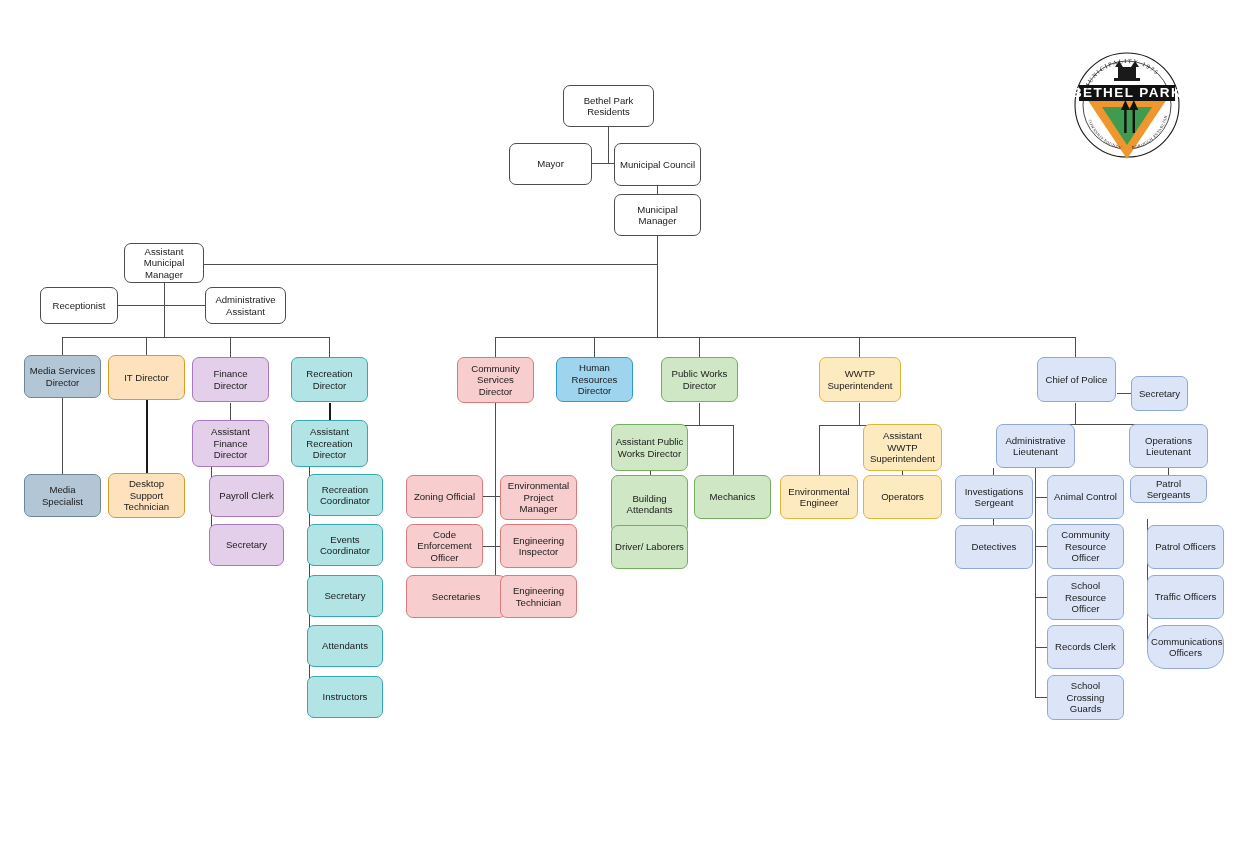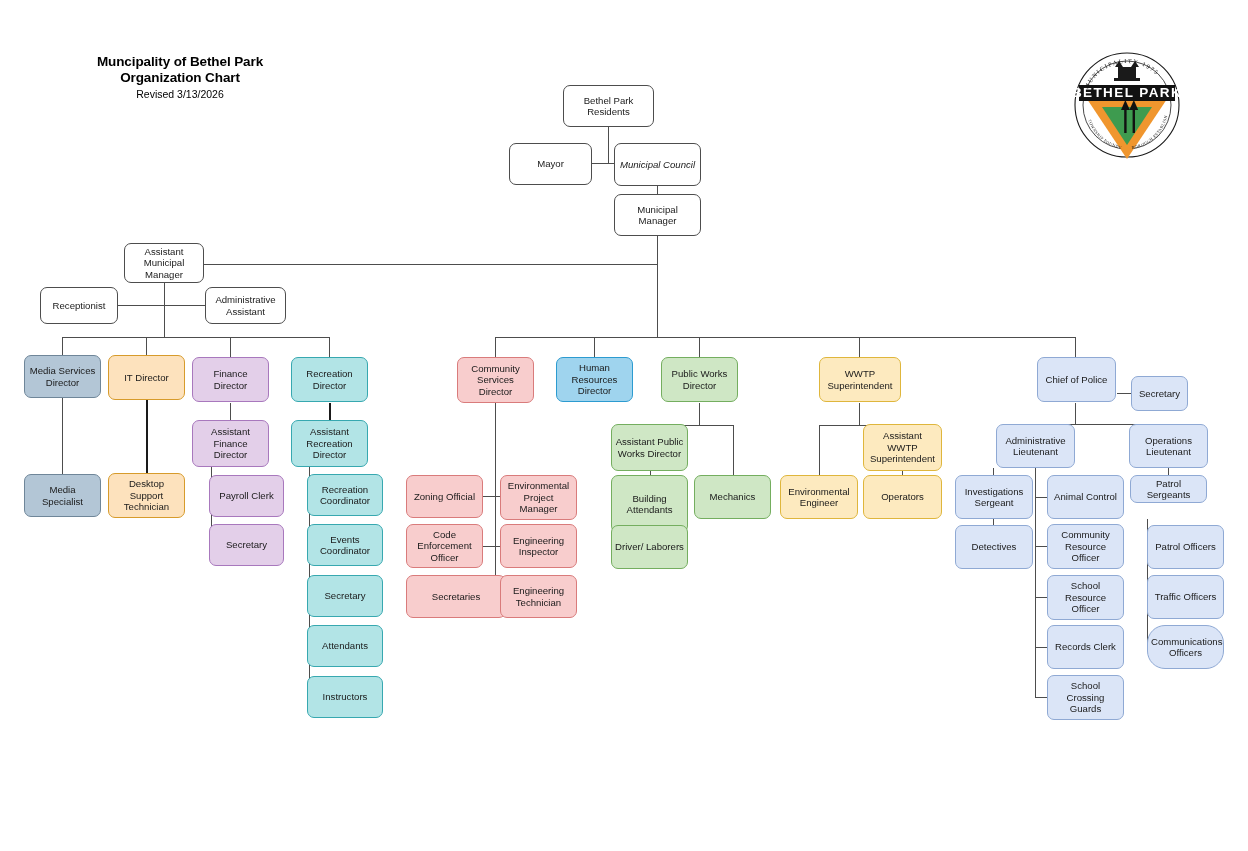--- a/index.html
+++ b/index.html
@@ -88,25 +88,20 @@
     top: 45px;
     width: 108px;
     height: 120px;
   }
 </style>
 </head>
 <body>
 
 <div id="chart-root">
 
-  <div class="title-block">
-    <div class="title-line">Muncipality of Bethel Park</div>
-    <div class="title-line">Organization Chart</div>
-    <div class="title-rev">Revised 3/13/2026</div>
-  </div>
 
   <div class="logo">
     <svg viewBox="0 0 108 120" width="108" height="120">
       <circle cx="54" cy="60" r="52" fill="#ffffff" stroke="#1a1a1a" stroke-width="1.1"></circle>
       <circle cx="54" cy="60" r="44" fill="#ffffff" stroke="#1a1a1a" stroke-width="0.8"></circle>
 
       <polygon points="10,48 98,48 54,114" fill="#F0962E"></polygon>
 
       <polygon points="29,62 79,62 54,100" fill="#3E9B4F"></polygon>
 
@@ -225,21 +220,21 @@
   <div class="ln h" style="left:1147px; top:547px; width:11px;"></div>
   <div class="ln h" style="left:1147px; top:597px; width:11px;"></div>
   <div class="ln h" style="left:1147px; top:647px; width:11px;"></div>
 
   <div class="node c-white" style="left:563px; top:85px; width:91px; height:42px;">
       <span>Bethel Park Residents</span>
     </div>
   <div class="node c-white" style="left:509px; top:143px; width:83px; height:42px;">
       <span>Mayor</span>
     </div>
-  <div class="node c-white" style="left:614px; top:143px; width:87px; height:43px;font-style:italic;">
+  <div class="node c-white" style="left:614px; top:143px; width:87px; height:43px;">
       <span>Municipal Council</span>
     </div>
   <div class="node c-white" style="left:614px; top:194px; width:87px; height:42px;">
       <span>Municipal Manager</span>
     </div>
 
   <div class="node c-white" style="left:124px; top:243px; width:80px; height:40px;">
       <span>Assistant Municipal Manager</span>
     </div>
   <div class="node c-white" style="left:40px; top:287px; width:78px; height:37px;">

